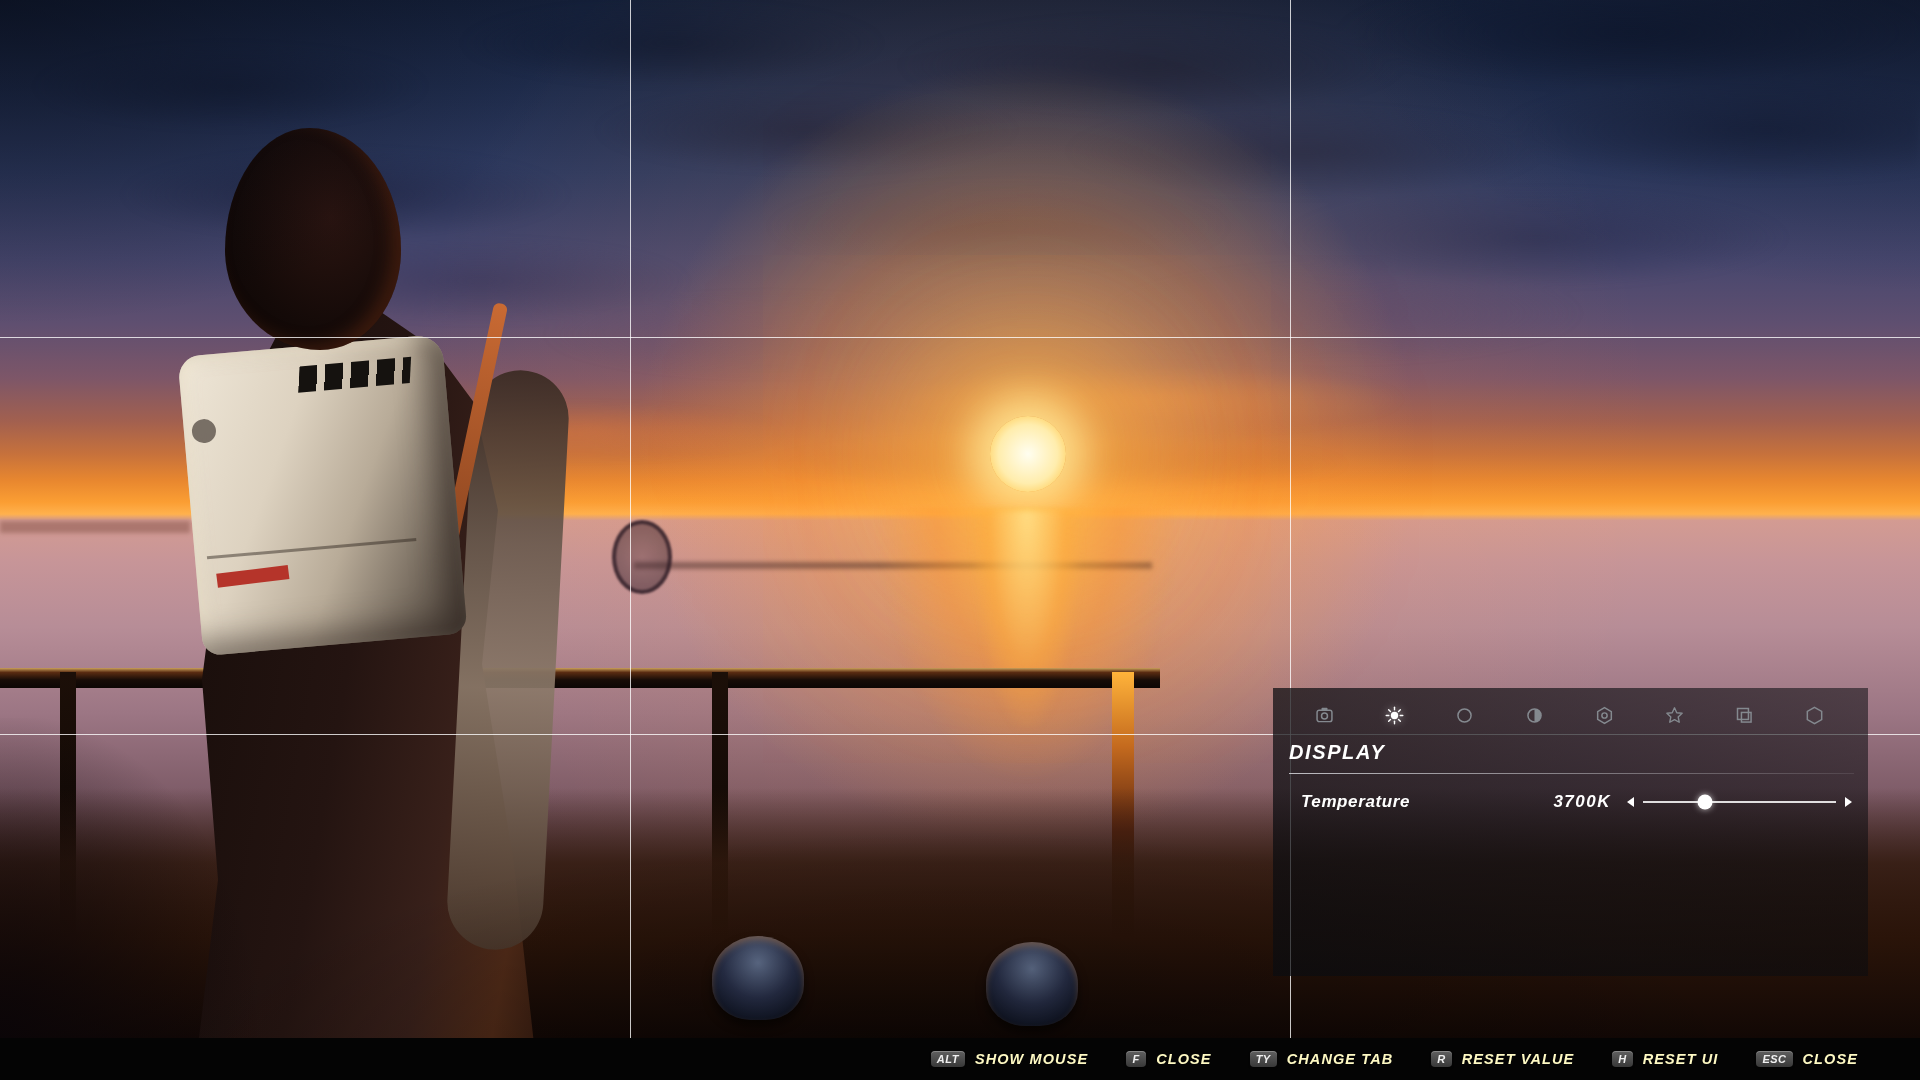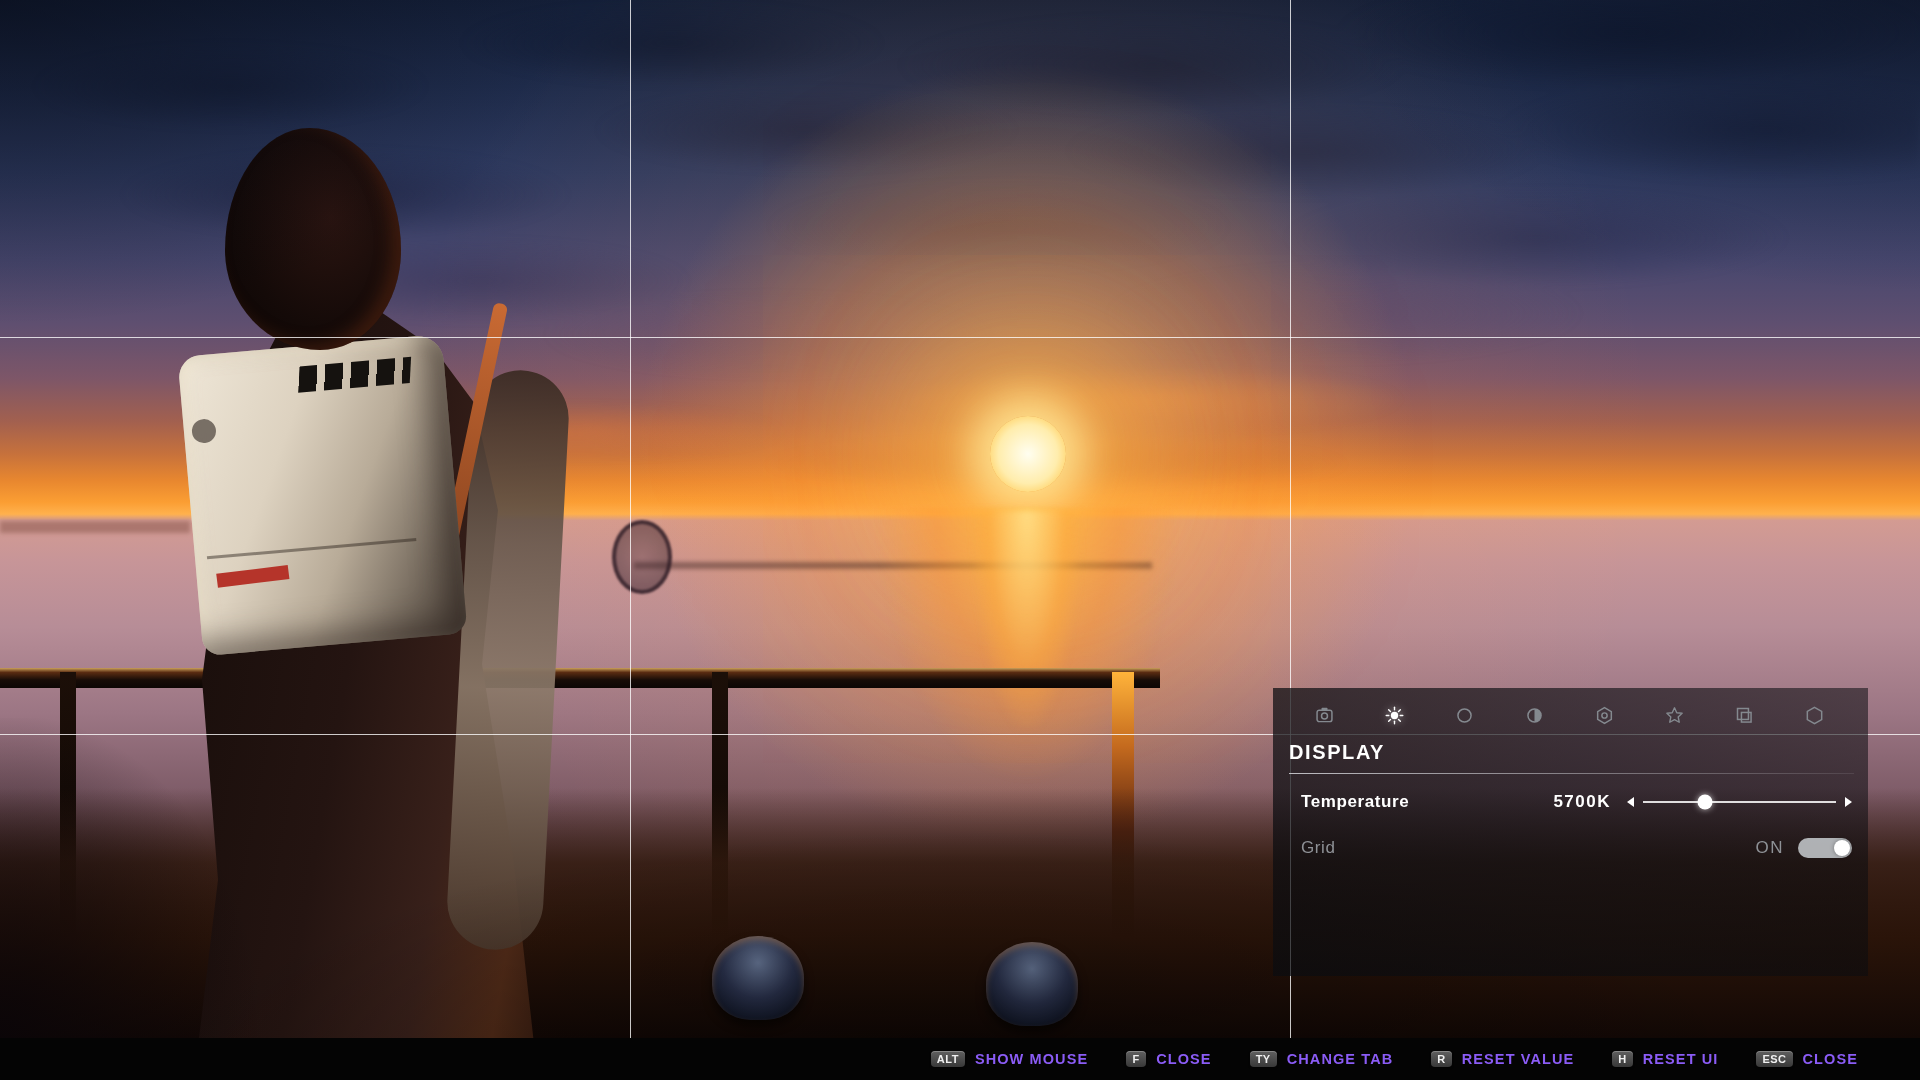--- a/index.html
+++ b/index.html
@@ -1,19 +1,19 @@
 <!DOCTYPE html>
 <html><head>
 <meta charset="utf-8">
 <style>
   html,body{margin:0;padding:0;background:#000;}
   *{box-sizing:border-box;}
   .viewport{
     position:relative;width:1920px;height:1080px;overflow:hidden;
-    font-family:"Liberation Sans","DejaVu Sans",sans-serif;background:#000;
+    font-family:"Liberation Sans","DejaVu Sans",sans-serif;background:#000;font-style:italic;
   }
 
   
   .scene{position:absolute;inset:0;
     background:linear-gradient(180deg,
       #141f38 0%, #1f2c4c 8%, #2e3a60 16%, #47476e 24%, #5f4f70 30%,
       #7d5668 35%, #a2604f 39%, #c6713c 42%, #e8872f 44.5%, #fb9e33 46.5%,
       #ffb14d 47.6%, #d39b92 48.2%, #c79598 52%, #b78d97 58%, #9c7684 66%,
       #7c5a66 74%, #563a42 82%, #33202a 90%, #150c10 100%);
   }
@@ -140,21 +140,21 @@
   .toggle.on .knob{left:auto;right:2px;}
 
   
   .hotkey-bar{position:absolute;left:0;right:0;bottom:0;height:42px;background:#040404;
     display:flex;align-items:center;justify-content:flex-end;gap:38px;padding-right:62px;}
   .hotkey{display:flex;align-items:flex-start;gap:10px;cursor:pointer;}
   .keycap{min-width:20px;padding:2px 6px;border-radius:4px;text-align:center;
     background:linear-gradient(180deg,#606060,#383838);color:#f0f0f0;
     font-size:11px;font-weight:700;letter-spacing:.5px;
     box-shadow:inset 0 1px 0 rgba(255,255,255,.25), 0 1px 2px rgba(0,0,0,.6);}
-  .hotkey-label{color:#8b5cf6;font-size:14.5px;font-weight:700;letter-spacing:1.1px;}
+  .hotkey-label{color:#fef9c3;font-size:14.5px;font-weight:700;letter-spacing:1.1px;}
 </style>
 </head>
 <body>
 
 <div class="viewport">
 
   <div class="scene">
     <div class="clouds"></div>
     <div class="sun-glow"></div>
     <div class="sun"></div>
@@ -256,37 +256,30 @@
     </div>
 
     <div class="panel-title">DISPLAY</div>
     <div class="panel-divider"></div>
 
     <div class="panel-rows">
 
 
       <div class="panel-row active">
         <span class="row-label">Temperature</span>
-        <span class="row-value">5700K</span>
+        <span class="row-value">3700K</span>
         <span class="arrow left"></span>
         <div class="slider">
           <div class="track"></div>
           <div class="handle" style="left: 32%;"></div>
         </div>
         <span class="arrow right"></span>
       </div>
 
 
-      <div class="panel-row toggle-row">
-        <span class="row-label">Grid</span>
-        <span class="row-value">ON</span>
-        <div class="toggle on">
-          <div class="knob"></div>
-        </div>
-      </div>
 
     </div>
   </div>
 
   <div class="hotkey-bar">
     <div class="hotkey">
       <span class="keycap">ALT</span>
       <span class="hotkey-label">SHOW MOUSE</span>
     </div>
     <div class="hotkey">

